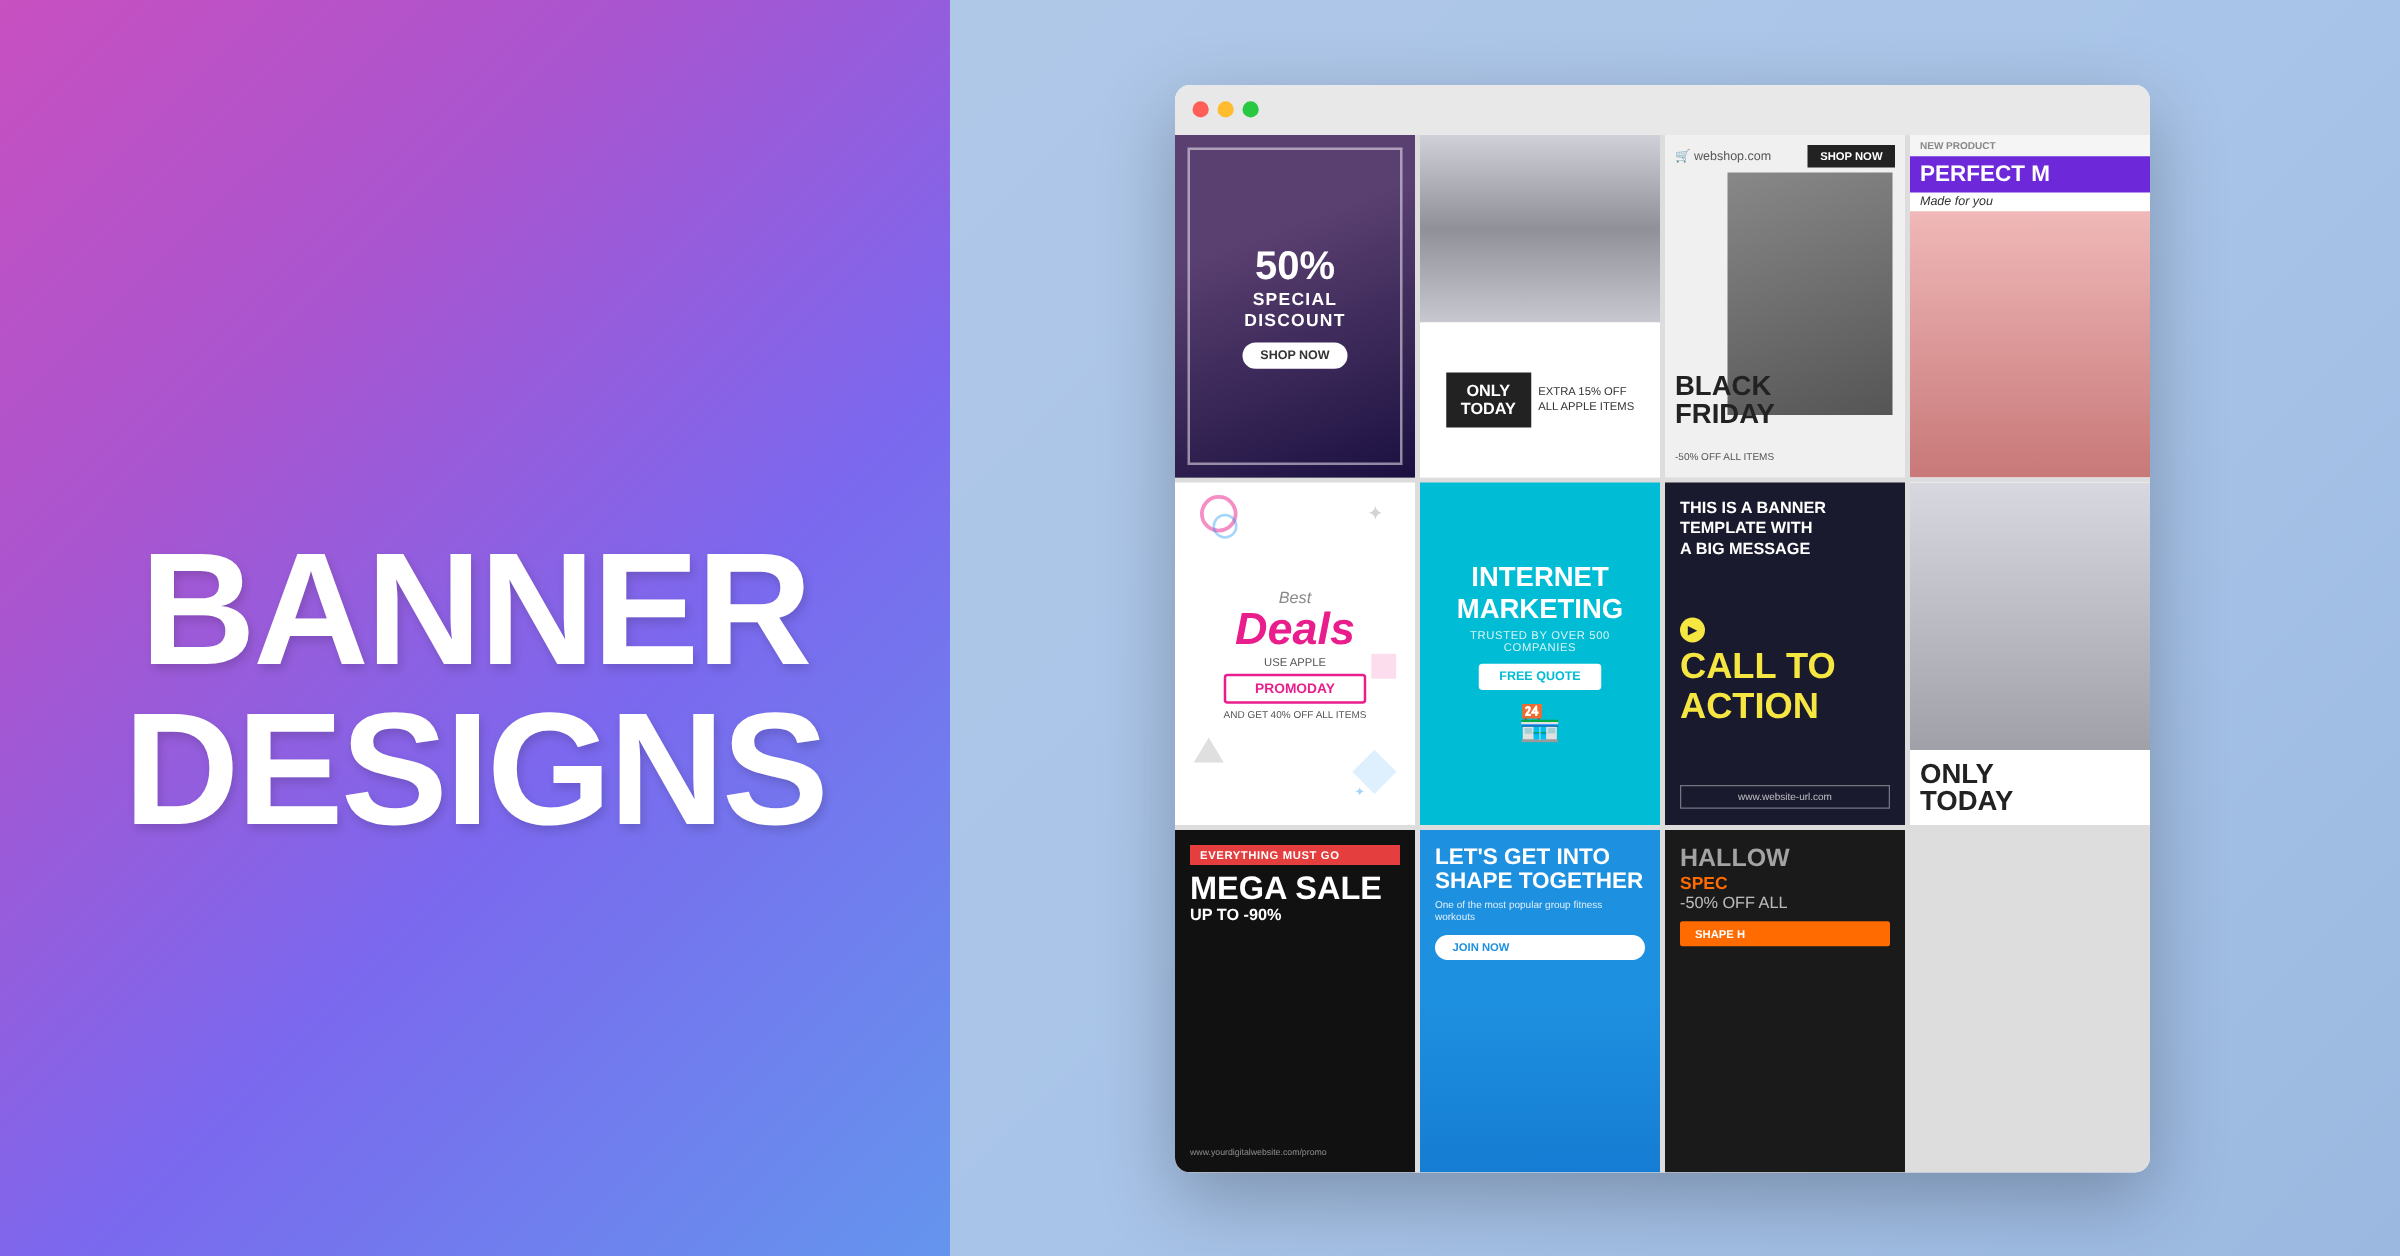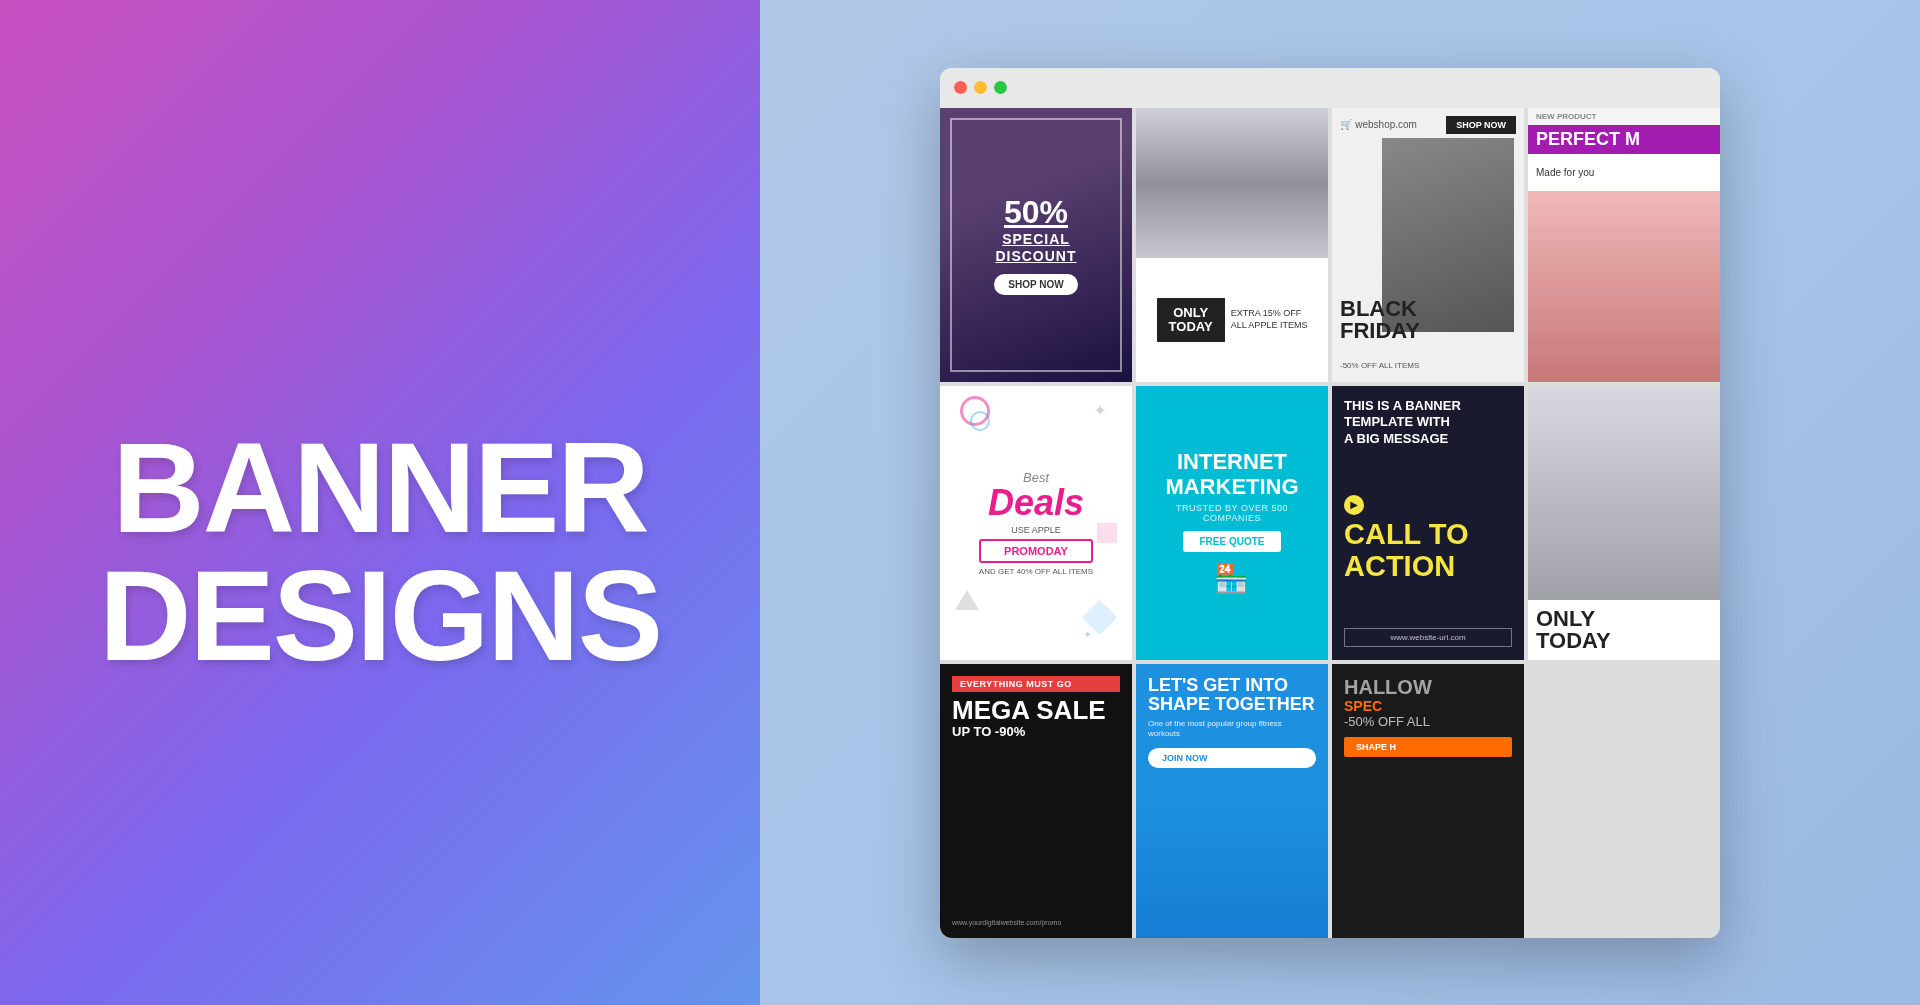--- a/index.html
+++ b/index.html
@@ -123,21 +123,20 @@
       position: absolute;
       top: 10px; left: 10px; right: 10px; bottom: 10px;
       border: 2px solid rgba(255,255,255,0.5);
       z-index: 2;
     }
     .b1-content {
       position: relative;
       z-index: 3;
       text-align: center;
       color: white;
-      text-decoration: underline;
     }
     .b1-percent {
       font-size: 32px;
       font-weight: 900;
       color: white;
     }
     .b1-text {
       font-size: 14px;
       font-weight: 700;
       letter-spacing: 1px;
@@ -258,30 +257,31 @@
       position: relative;
     }
     .b4-top-bar {
       background: #f5f5f5;
       padding: 4px 8px;
       font-size: 8px;
       color: #888;
       font-weight: 600;
     }
     .b4-perfect {
-      background: #a21caf;
+      background: #6d28d9;
       color: white;
       font-size: 18px;
       font-weight: 900;
       padding: 4px 8px;
     }
     .b4-made {
-      padding: 13px 8px;
+      padding: 2px 8px;
       font-size: 10px;
       color: #333;
+      font-style: italic;
     }
     .b4-image-area {
       flex: 1;
       background: linear-gradient(180deg, #f8c8c8 0%, #e89898 100%);
       position: relative;
       overflow: hidden;
     }
 
     
     

